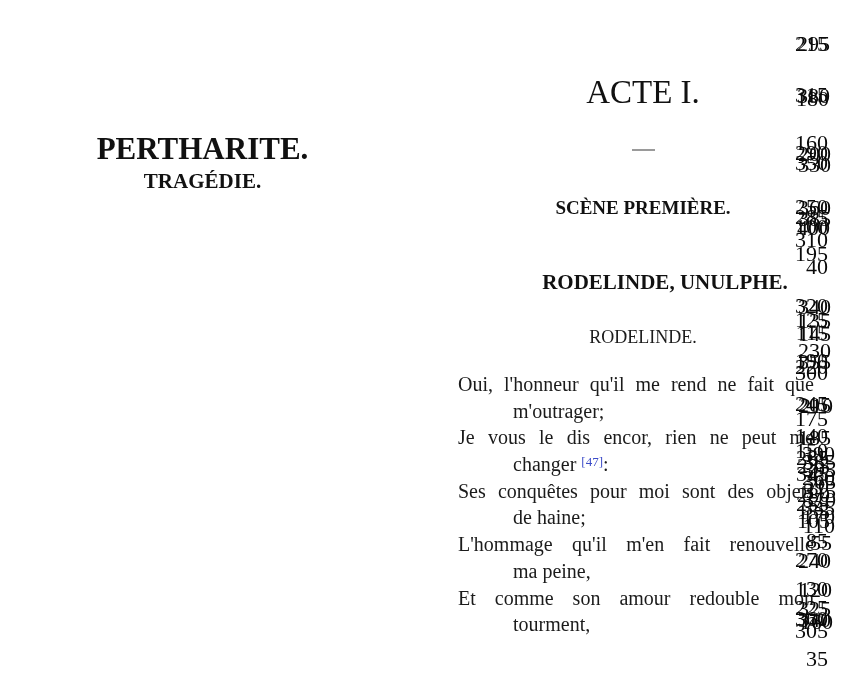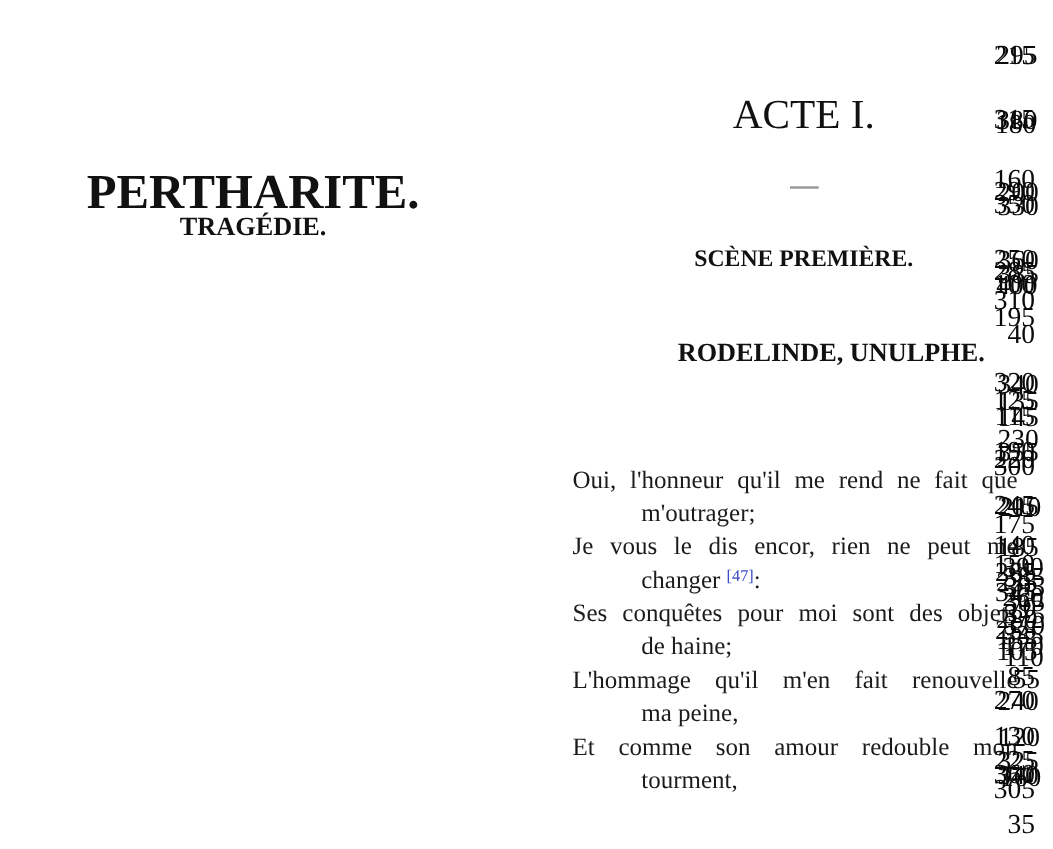--- a/index.html
+++ b/index.html
@@ -7,21 +7,21 @@
     position: relative;
     width: 842px;
     height: 679px;
     background: #ffffff;
     overflow: hidden;
     font-family: "Liberation Serif", "DejaVu Serif", serif;
     color: #1b1b1b;
   }
   .work-title {
     position: absolute; left: 0; top: 131px; width: 405px;
-    text-align: center; font-size: 39px; font-weight: bold; color: #111;
+    text-align: center; font-size: 31px; font-weight: bold; color: #111;
   }
   .work-subtitle {
     position: absolute; left: 0; top: 169px; width: 405px;
     text-align: center; font-size: 21px; font-weight: bold; color: #111;
   }
   .act-title {
     position: absolute; left: 458px; top: 74px; width: 370px;
     text-align: center; font-size: 33px; font-weight: normal; color: #111;
   }
   .divider {
@@ -72,20 +72,21 @@
 
 <div class="page">
 
   <div class="work-title">PERTHARITE.</div>
   <div class="work-subtitle">TRAGÉDIE.</div>
 
   <div class="act-title">ACTE I.</div>
   <div class="divider"></div>
   <div class="scene-title">SCÈNE PREMIÈRE.</div>
   <div class="scene-characters">RODELINDE, UNULPHE.</div>
+  <div class="speaker">RODELINDE.</div>
 
   <div class="verse">
       <div class="vline justify">Oui, l'honneur qu'il me rend ne fait que</div>
       <div class="vline indent">m'outrager;</div>
       <div class="vline justify">Je vous le dis encor, rien ne peut me</div>
       <div class="vline indent"><span>changer </span><span class="footnote-link">[47]</span><span>:</span></div>
       <div class="vline justify">Ses conquêtes pour moi sont des objets</div>
       <div class="vline indent">de haine;</div>
       <div class="vline justify">L'hommage qu'il m'en fait renouvelle</div>
       <div class="vline indent">ma peine,</div>

